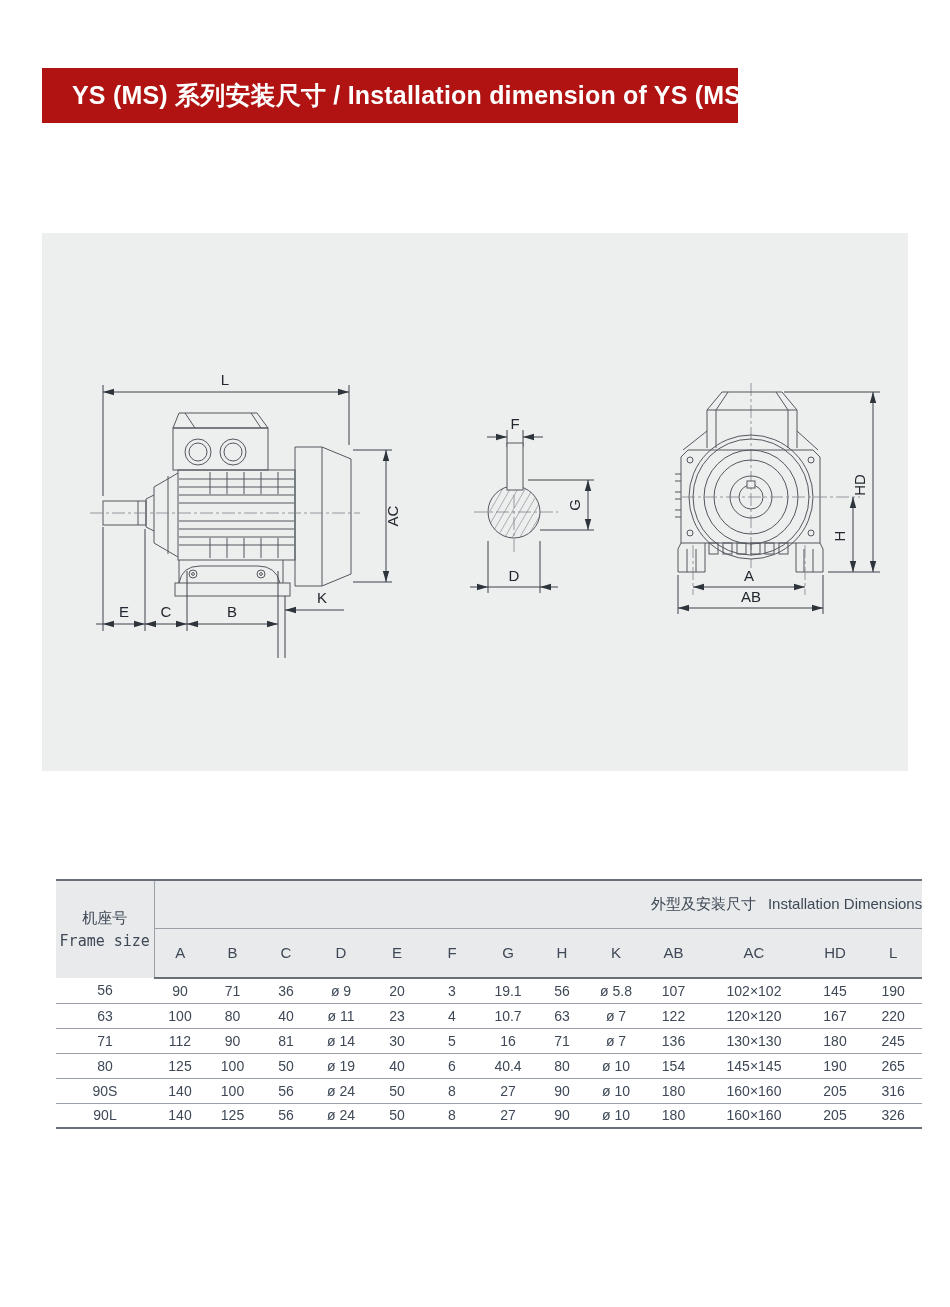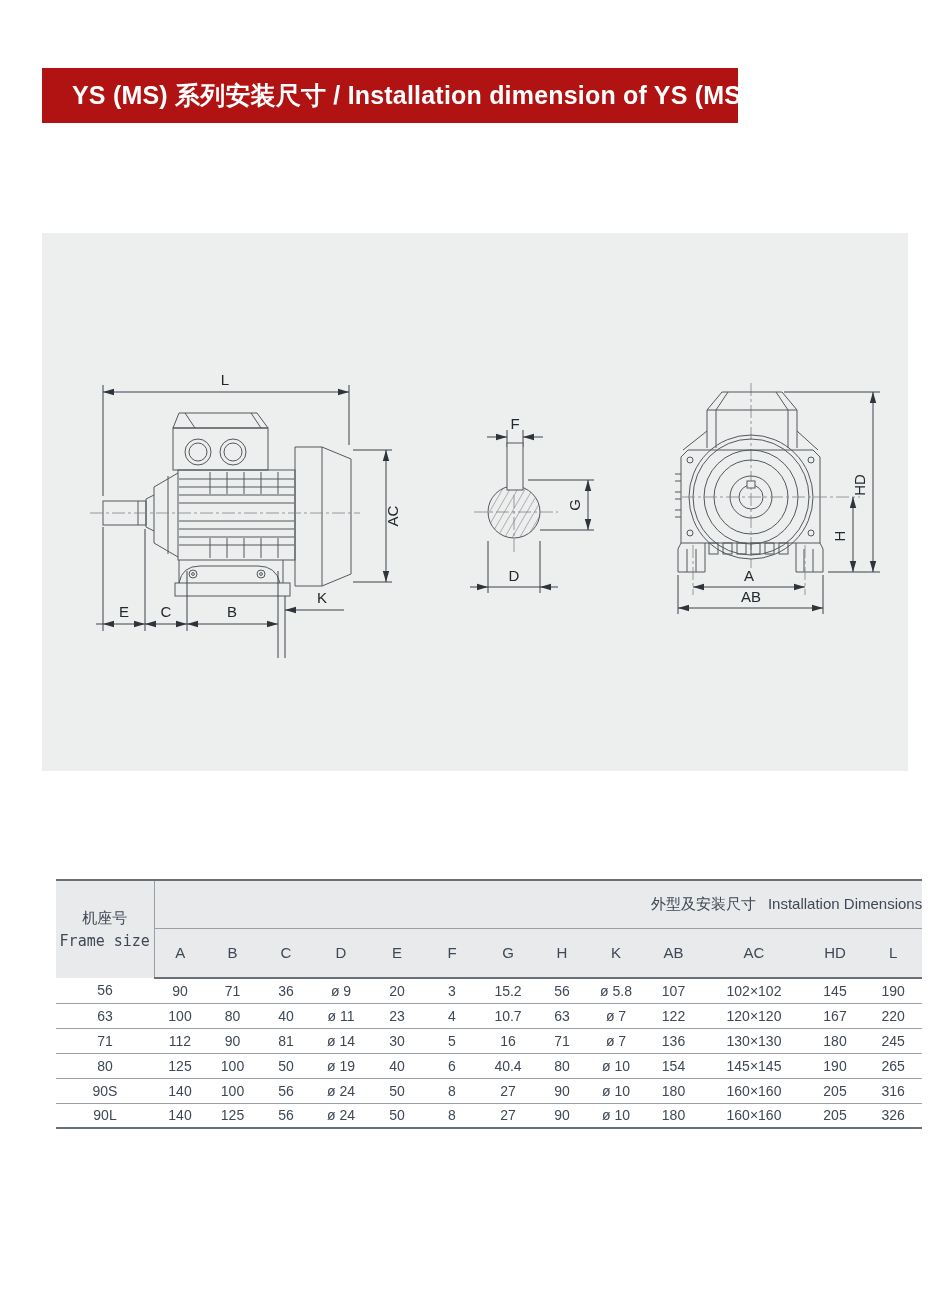--- a/index.html
+++ b/index.html
@@ -288,21 +288,21 @@
     </thead>
     <tbody>
         <tr>
           <th>56</th>
           <td>90</td>
           <td>71</td>
           <td>36</td>
           <td>ø 9</td>
           <td>20</td>
           <td>3</td>
-          <td>15.2</td>
+          <td>19.1</td>
           <td>56</td>
           <td>ø 5.8</td>
           <td>107</td>
           <td>102×102</td>
           <td>145</td>
           <td>190</td>
         </tr>
         <tr>
           <th>63</th>
           <td>100</td>

